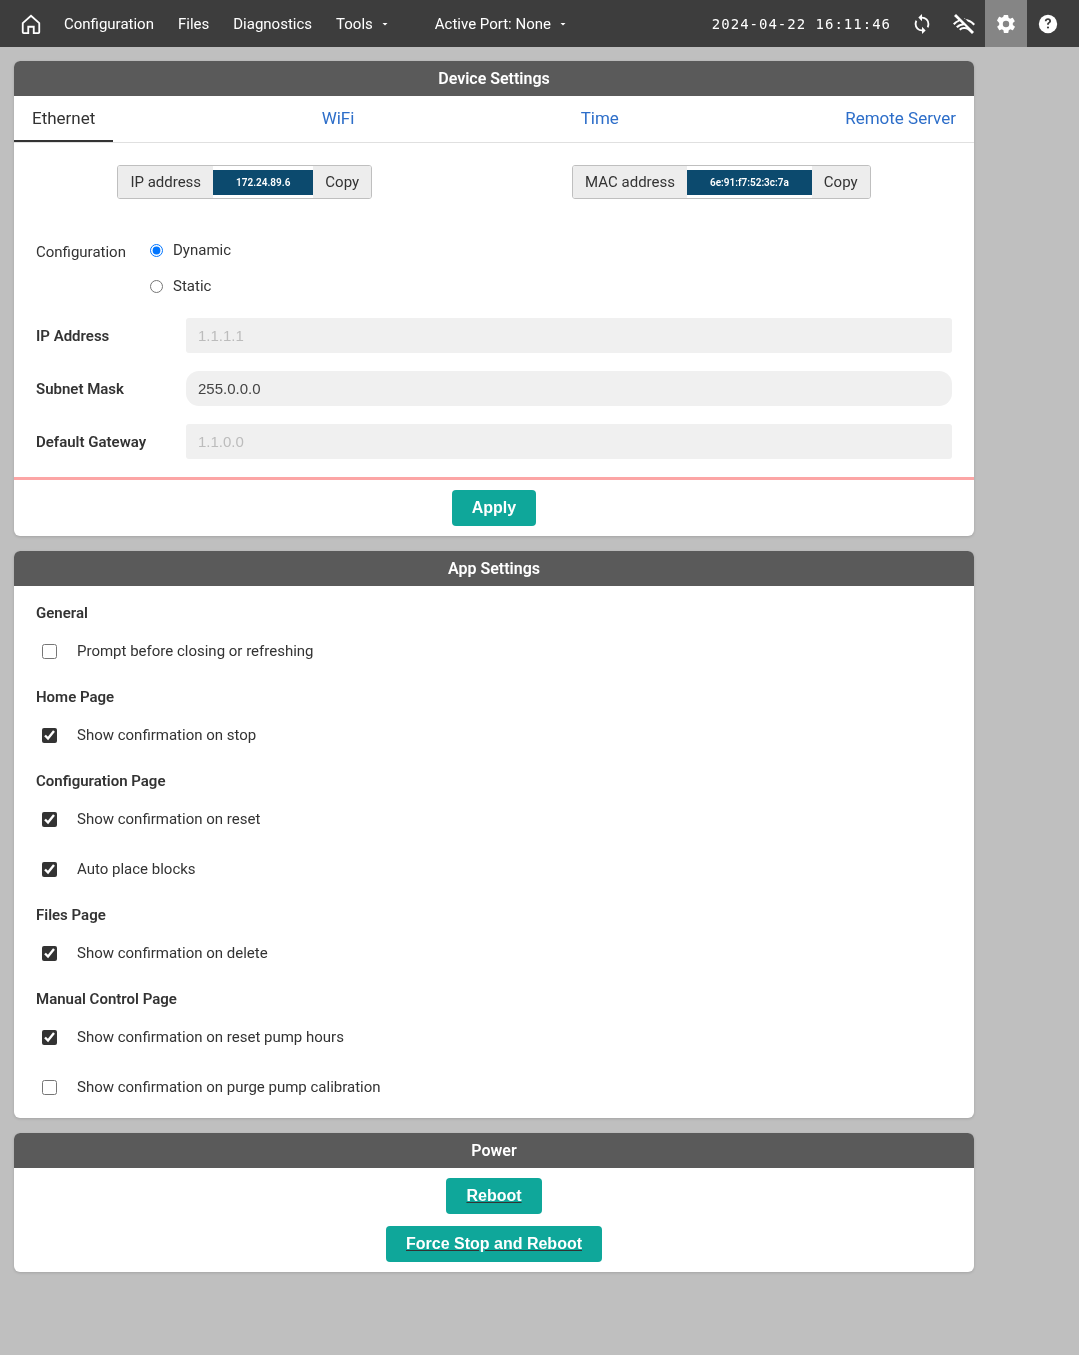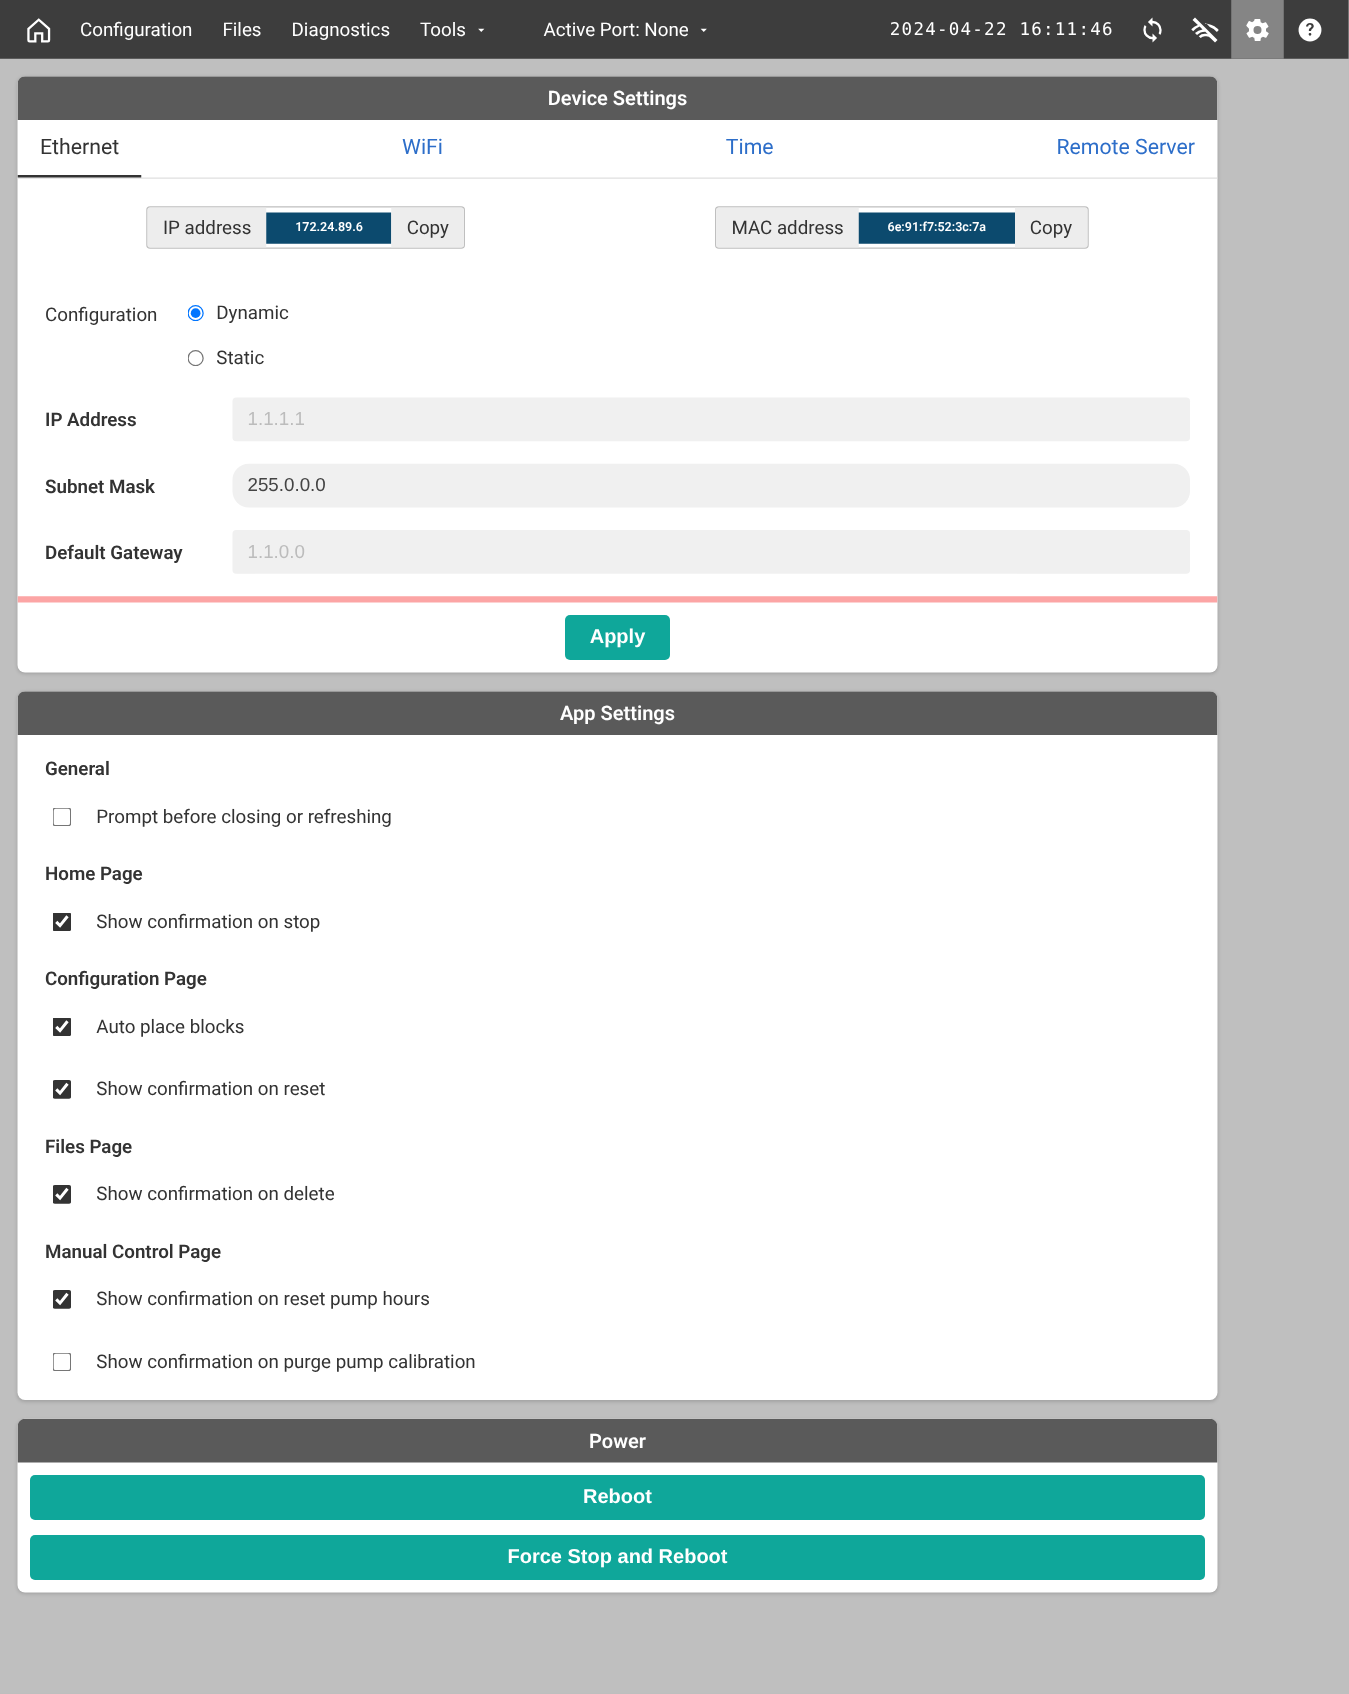--- a/index.html
+++ b/index.html
@@ -22,28 +22,28 @@
 .addr-value { background: #0c4a6e; color: #fff; padding: 7px 23px; font-weight: 600; font-size: 10px; }
 .addr-copy { background: #ededed; padding: 7px 12px; font-size: 15px; cursor: pointer; }
 .config-row { display: flex; align-items: flex-start; padding: 18px 22px 0; }
 .config-label { width: 110px; padding-top: 16px; font-size: 15px; }
 .radio-group { display: flex; flex-direction: column; gap: 18px; padding: 14px 4px; }
 .radio-group label { display: flex; align-items: center; gap: 10px; font-size: 15px; cursor: pointer; }
 .field-row { display: flex; align-items: center; padding: 9px 22px; gap: 10px; }
 .field-label { width: 140px; font-weight: 600; font-size: 15px; }
 .field-input { flex: 1; background: #f0f0f0; border: none; border-radius: 3px; padding: 9px 12px; font-size: 15px; color: #333; }
 .field-input::placeholder { color: #bcbcbc; }
-.apply-row { border-top: 5px solid #fca5a5; padding: 10px; text-align: center; }
+.apply-row { border-top: 3px solid #fca5a5; padding: 10px; text-align: center; }
 .btn-primary { background: #0fa79a; color: #fff; border: none; border-radius: 4px; padding: 9px 20px; font-size: 16px; font-weight: 600; cursor: pointer; }
 .app-body { padding: 10px 22px 18px; }
 .section-title { font-weight: 600; font-size: 15px; padding: 8px 0; }
 .check-row { display: flex; align-items: center; gap: 20px; padding: 12px 6px 20px; }
 .check-row input[type=checkbox] { width: 15px; height: 15px; accent-color: #333; cursor: pointer; }
 .check-row label { font-size: 15px; }
-.power-body { padding: 10px; display: flex; flex-direction: column; gap: 12px; }
+.power-body { padding: 10px; display: flex; flex-direction: column; align-items: center; gap: 12px; text-decoration: underline; }
 svg { display: block; }
 .page-wrap { position: relative; }
 </style>
 </head>
 <body>
 
 <div class="page-wrap">
 <div class="topbar">
   <div class="icon-btn">
     <svg width="22" height="22" viewBox="0 0 24 24" fill="none" stroke="#fff" stroke-width="2">
@@ -163,25 +163,25 @@
 
       <div class="section-title">Home Page</div>
       <div class="check-row">
         <input type="checkbox" checked="" style="">
         <label>Show confirmation on stop</label>
       </div>
 
       <div class="section-title">Configuration Page</div>
       <div class="check-row">
         <input type="checkbox" checked="" style="">
+        <label>Show confirmation on reset</label>
+      </div>
+      <div class="check-row">
+        <input type="checkbox" checked="" style="">
         <label>Auto place blocks</label>
-      </div>
-      <div class="check-row">
-        <input type="checkbox" checked="" style="">
-        <label>Show confirmation on reset</label>
       </div>
 
       <div class="section-title">Files Page</div>
       <div class="check-row">
         <input type="checkbox" checked="" style="">
         <label>Show confirmation on delete</label>
       </div>
 
       <div class="section-title">Manual Control Page</div>
       <div class="check-row">

